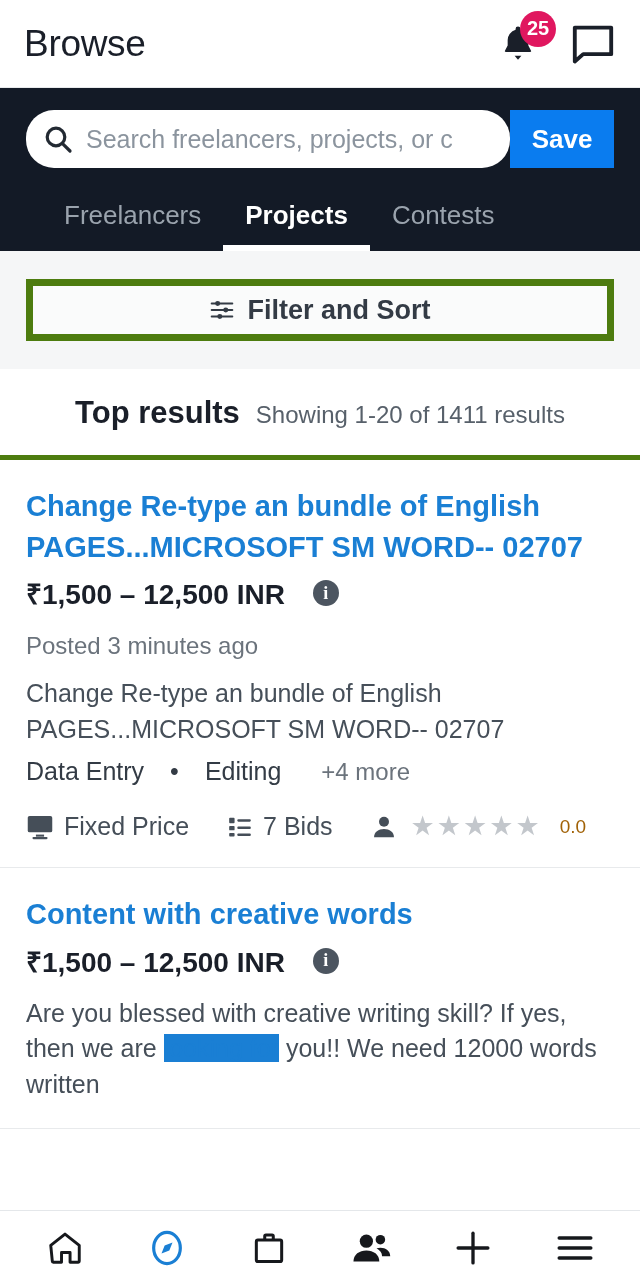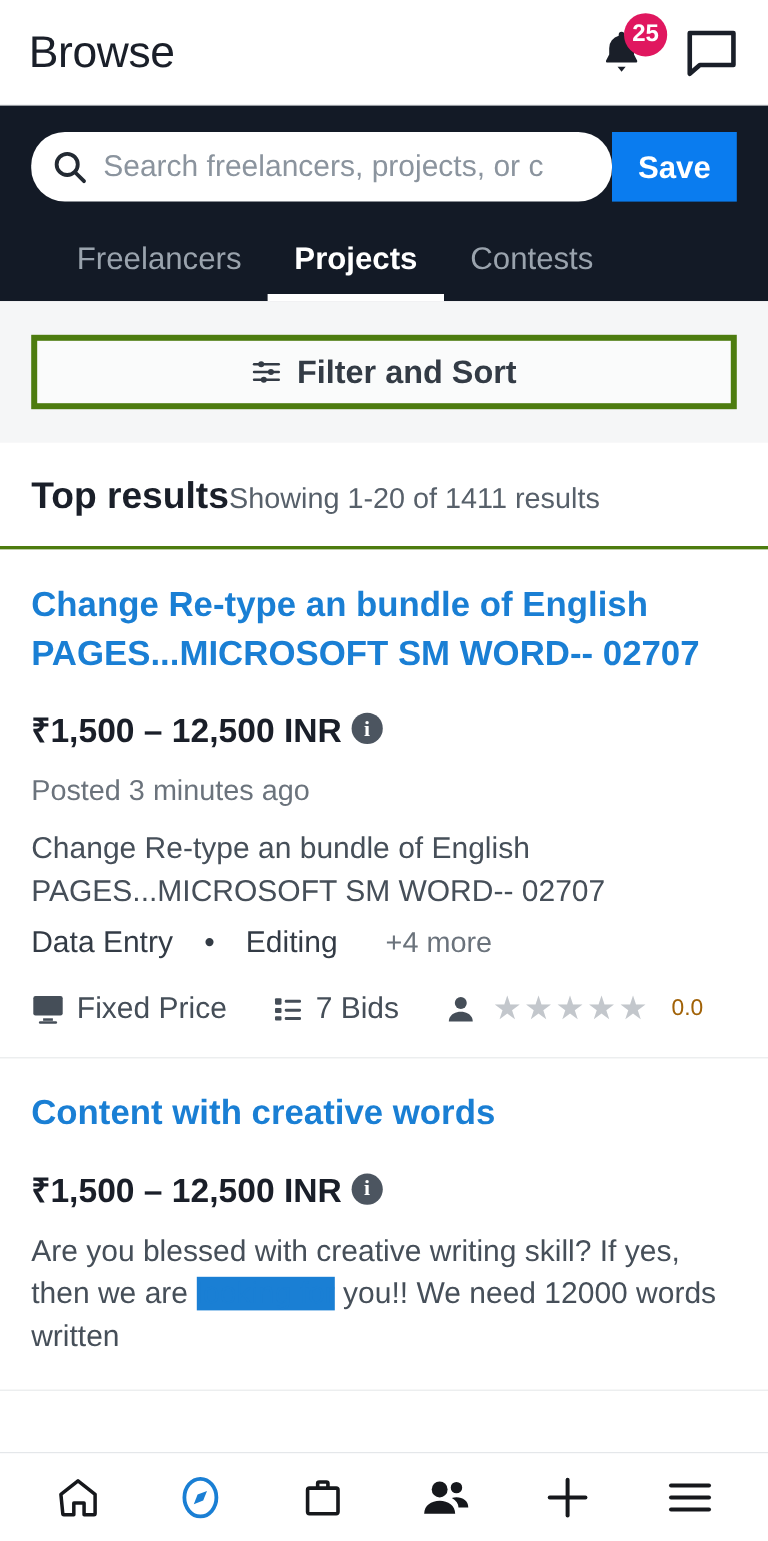--- a/index.html
+++ b/index.html
@@ -168,64 +168,66 @@
   
   .filter-zone {
     background: #f5f6f7;
     padding: 28px 26px 28px 26px;
     flex: 0 0 auto;
   }
   .filter-btn {
     width: 100%;
     height: 62px;
     background: #fafbfb;
-    border: 5px solid #4d7c0f;
+    border: 7px solid #4d7c0f;
     display: flex;
     align-items: center;
     justify-content: center;
     gap: 12px;
     cursor: pointer;
     font-family: "Liberation Sans", sans-serif;
   }
   .filter-label {
     font-size: 27px;
     font-weight: bold;
     color: #333b45;
   }
 
   
   .results-head {
     padding: 26px 26px 24px 26px;
     display: flex;
     align-items: baseline;
-    border-bottom: 3px solid #4d7c0f;
-    flex: 0 0 auto;
-    background: #ffffff;
+    gap: 16px;
+    border-bottom: 5px solid #4d7c0f;
+    flex: 0 0 auto;
+    background: #ffffff;
+    justify-content: center;
   }
   .results-title { font-size: 31px; font-weight: bold; color: #1a1f29; }
   .results-count { font-size: 24px; color: #57606a; }
 
   
   .listings { flex: 1 1 auto; overflow: hidden; background:#ffffff; }
   .listing {
     padding: 26px 26px 26px 26px;
     border-bottom: 1px solid #e8eaec;
   }
   .listing-title {
     font-size: 29px;
     font-weight: bold;
     color: #1a7fd4;
     line-height: 1.42;
     cursor: pointer;
   }
   .price-row {
     display: flex;
     align-items: center;
-    gap: 8px;
-    margin-top: 22px;
+    gap: 28px;
+    margin-top: 6px;
   }
   .price {
     font-size: 28px;
     font-weight: bold;
     color: #1a1f29;
   }
   .info-dot {
     width: 26px; height: 26px;
     border-radius: 50%;
     background: #4c5560;

